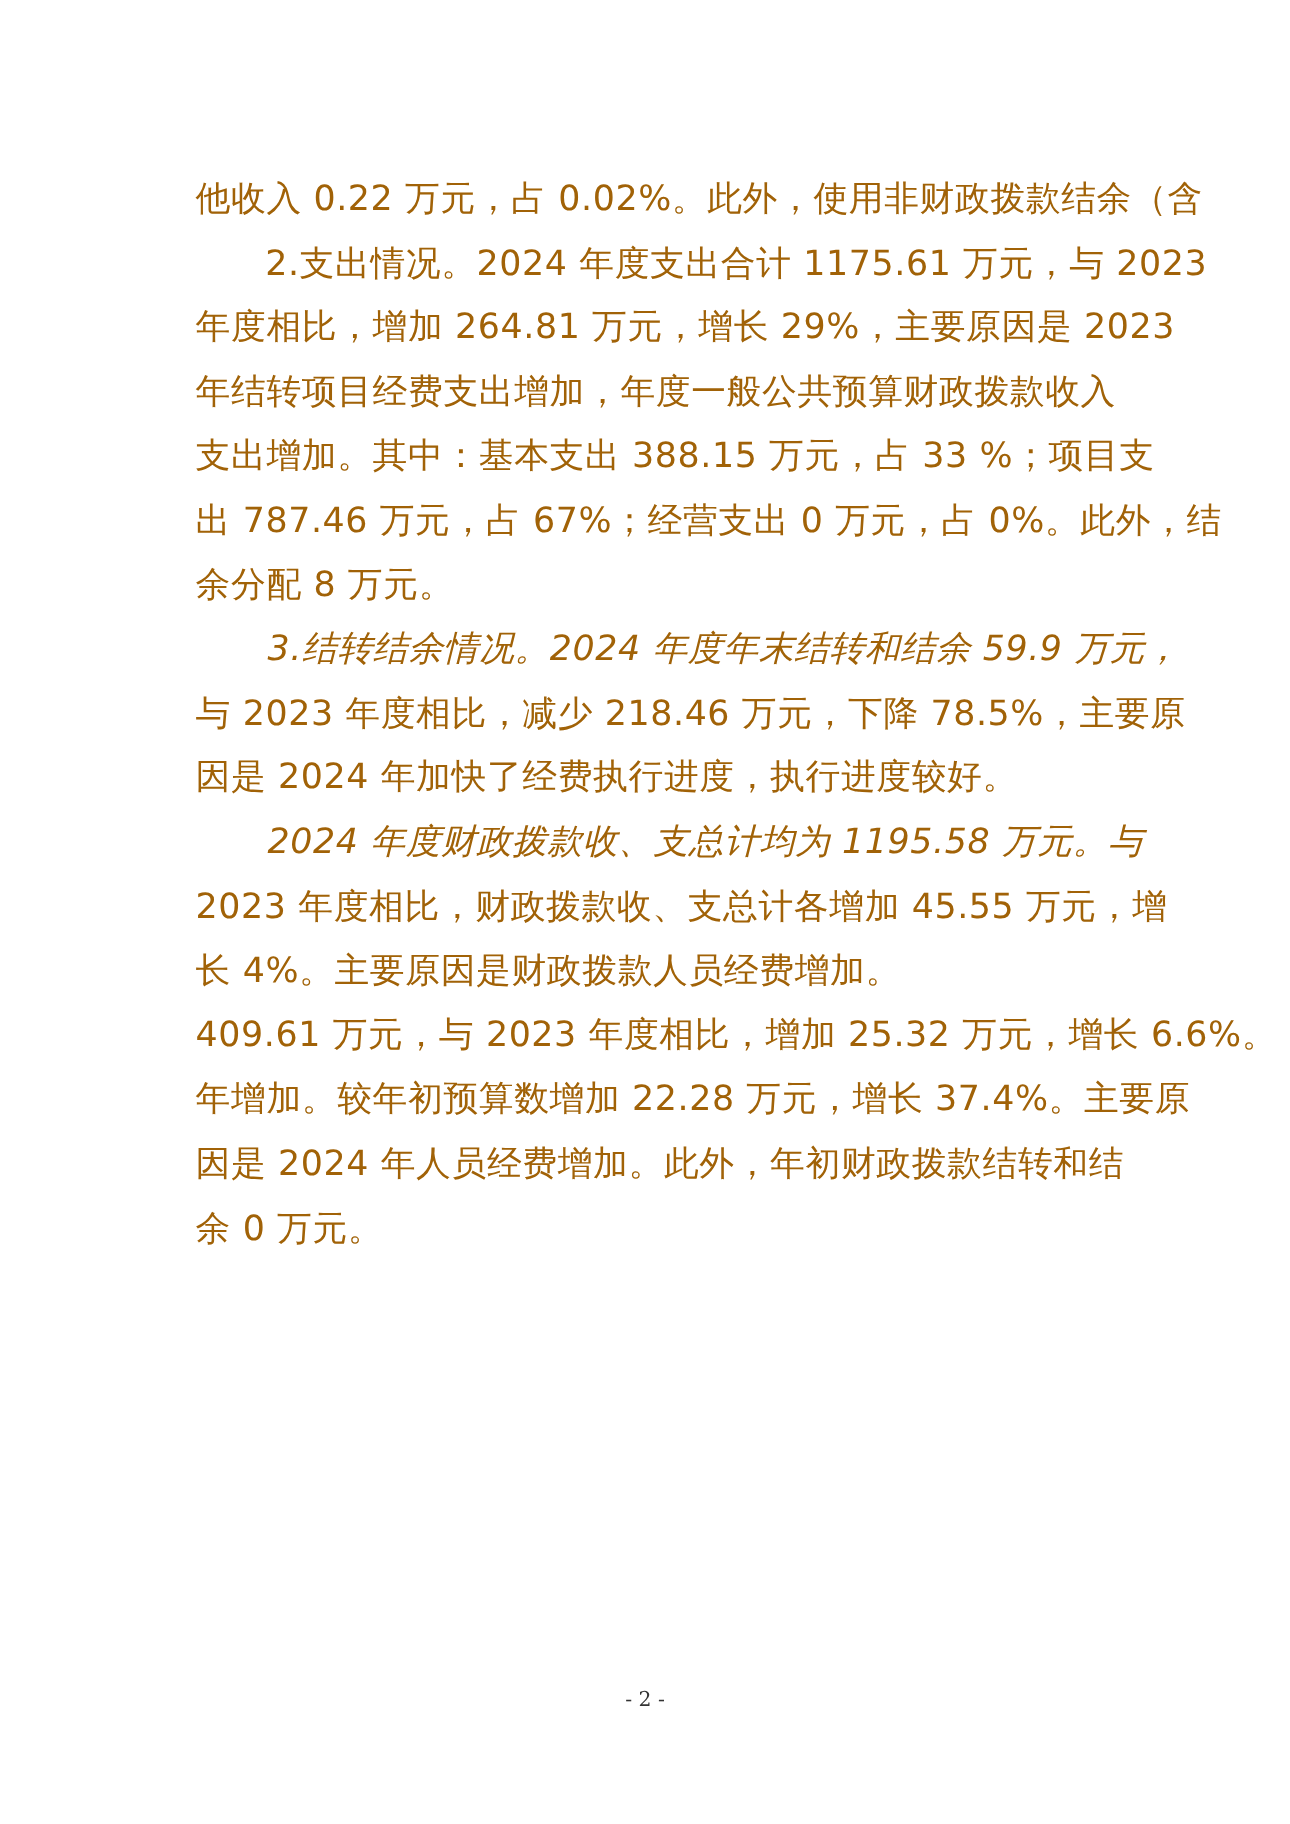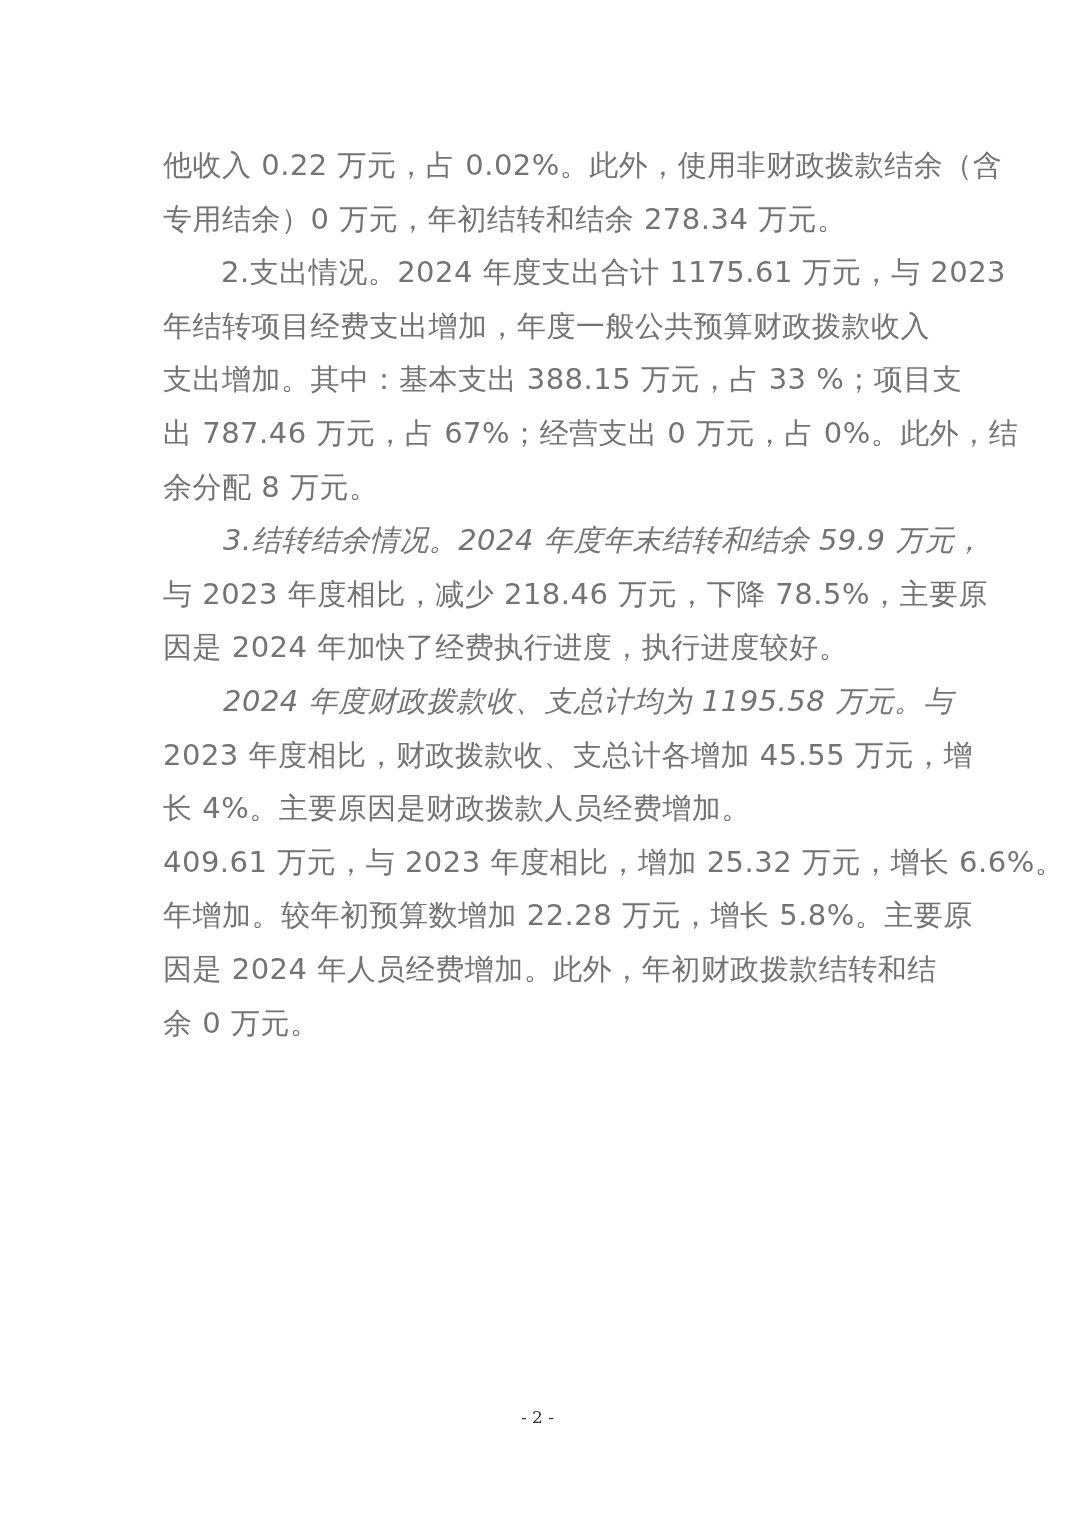--- a/index.html
+++ b/index.html
@@ -28,21 +28,21 @@
       left: 163px;
       top: 144px;
       width: 760px;
     }
     .line {
       height: 53.6px;
       line-height: 42px;
       font-size: 29px;
       white-space: nowrap;
       letter-spacing: 0.5px;
-      color: #737373;
+      color: #a16207;
     }
     .line.indent { padding-left: 58px; }
     .line.indent-sm { padding-left: 60px; font-style: italic; }
     .line.heading {
       padding-left: 58px;
       font-weight: bold;
       font-family: "DejaVu Serif", "Liberation Serif", serif;
       font-size: 28px;
       letter-spacing: 0.6px;
     }
@@ -58,25 +58,25 @@
     }
   </style>
 </head>
 <body>
 
 <div class="page">
   <div class="body-text">
 
     <div>
       <div class="line">他收入 0.22 万元，占 0.02%。此外，使用非财政拨款结余（含</div>
-      <div class="line">专用结余）0 万元，年初结转和结余 278.34 万元。</div>
     </div>
 
     <div>
       <div class="line indent">2.支出情况。2024 年度支出合计 1175.61 万元，与 2023</div>
+      <div class="line">年度相比，增加 264.81 万元，增长 29%，主要原因是 2023</div>
       <div class="line">年结转项目经费支出增加，年度一般公共预算财政拨款收入</div>
       <div class="line">支出增加。其中：基本支出 388.15 万元，占 33 %；项目支</div>
       <div class="line">出 787.46 万元，占 67%；经营支出 0 万元，占 0%。此外，结</div>
       <div class="line">余分配 8 万元。</div>
     </div>
 
     <div>
       <div class="line indent-sm">3.结转结余情况。2024 年度年末结转和结余 59.9 万元，</div>
       <div class="line">与 2023 年度相比，减少 218.46 万元，下降 78.5%，主要原</div>
       <div class="line">因是 2024 年加快了经费执行进度，执行进度较好。</div>
@@ -85,21 +85,21 @@
 
     <div>
       <div class="line indent-sm">2024 年度财政拨款收、支总计均为 1195.58 万元。与</div>
       <div class="line">2023 年度相比，财政拨款收、支总计各增加 45.55 万元，增</div>
       <div class="line">长 4%。主要原因是财政拨款人员经费增加。</div>
     </div>
 
 
     <div>
       <div class="line">409.61 万元，与 2023 年度相比，增加 25.32 万元，增长 6.6%。</div>
-      <div class="line">年增加。较年初预算数增加 22.28 万元，增长 5.8%。主要原</div>
+      <div class="line">年增加。较年初预算数增加 22.28 万元，增长 37.4%。主要原</div>
       <div class="line">因是 2024 年人员经费增加。此外，年初财政拨款结转和结</div>
       <div class="line">余 0 万元。</div>
     </div>
 
   </div>
 
   <div class="page-number">- 2 -</div>
 </div>
 
 </body></html>

